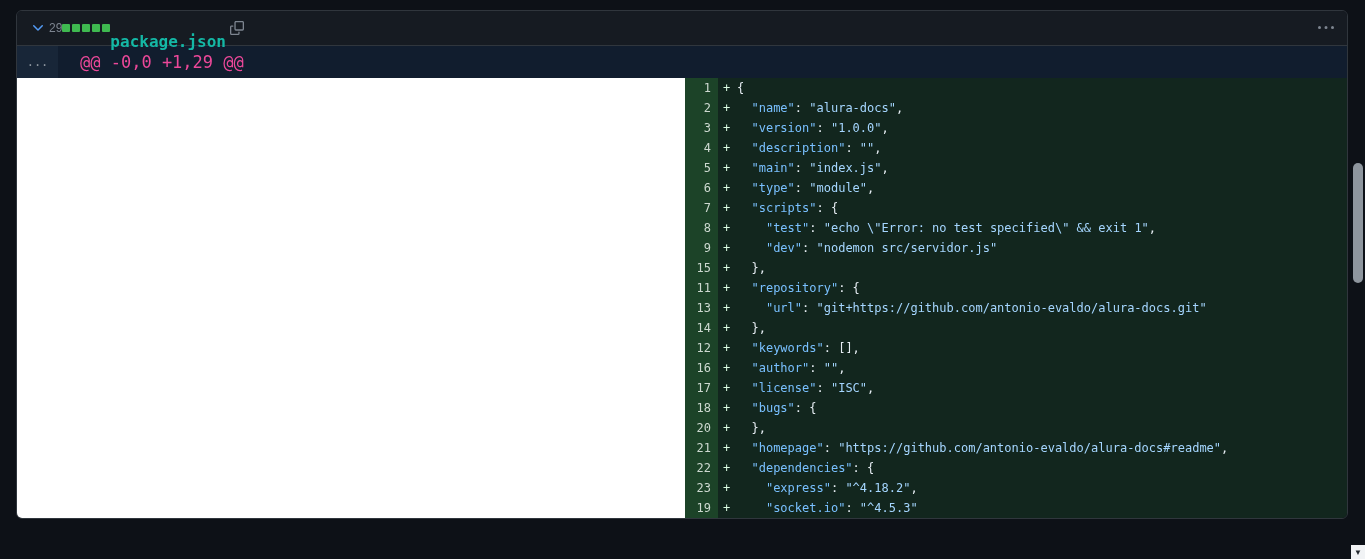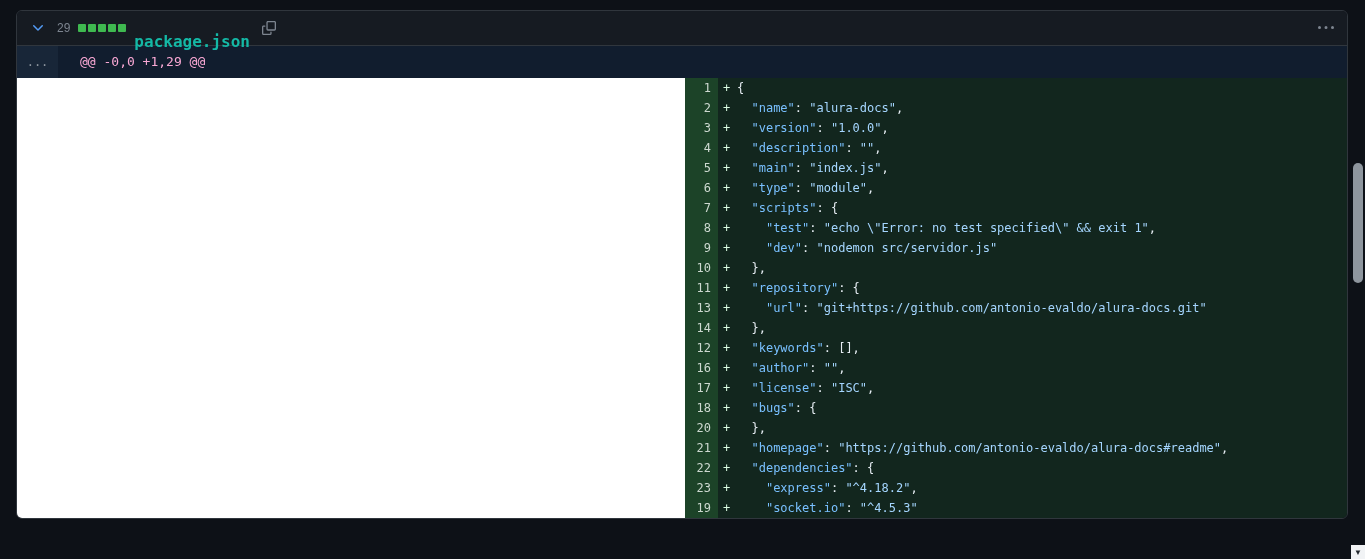--- a/index.html
+++ b/index.html
@@ -12,21 +12,21 @@
   }
 
   .file-card {
     position: absolute; top: 10px; left: 16px; width: 1332px;
     border: 1px solid #30363d; border-radius: 6px;
     overflow: hidden; background: #0d1117;
   }
 
   
   .file-header {
-    display: flex; align-items: center; gap: 8px;
+    display: flex; align-items: center; 
     height: 35px; padding: 0 10px;
     background: #161b22; border-bottom: 1px solid #30363d;
   }
   .icon-btn {
     background: transparent; border: none; padding: 0;
     width: 22px; height: 22px; display: flex; align-items: center; justify-content: center;
     cursor: pointer; border-radius: 4px;
   }
   .collapse-btn { color: #539bf5; }
   .copy-btn, .kebab-btn { color: #7d8590; }
@@ -45,21 +45,21 @@
     background: #111d2e;
   }
   .expand-btn {
     width: 41px; border: none; cursor: pointer;
     background: #182638; color: #8b949e;
     font-family: "DejaVu Sans Mono", "Liberation Mono", monospace;
     font-size: 12px; line-height: 20px; padding: 0;
   }
   .hunk-text {
     font-family: "DejaVu Sans Mono", "Liberation Mono", monospace;
-    font-size: 13px; color: #f9a8d4; line-height: 32px; padding-left: 22px;
+    font-size: 17px; color: #ec4899; line-height: 32px; padding-left: 22px;
     white-space: pre;
   }
 
   
   .diff-body { display: flex; align-items: stretch; }
   .left-pane { width: 668px; background: #ffffff; }
   .right-pane { flex: 1; background: var(--addition-bg, #12261e); }
 
   .diff-line {
     display: flex; height: 20px; line-height: 20px;
@@ -167,21 +167,21 @@
             </div>
             <div class="diff-line">
               <div class="line-num">8</div>
               <div class="line-code"><span class="sign">+</span><span class="tok-pln">    </span><span class="tok-key">"test"</span><span class="tok-pln">: </span><span class="tok-str">"echo \"Error: no test specified\" &amp;&amp; exit 1"</span><span class="tok-pln">,</span></div>
             </div>
             <div class="diff-line">
               <div class="line-num">9</div>
               <div class="line-code"><span class="sign">+</span><span class="tok-pln">    </span><span class="tok-key">"dev"</span><span class="tok-pln">: </span><span class="tok-str">"nodemon src/servidor.js"</span></div>
             </div>
             <div class="diff-line">
-              <div class="line-num">10</div>
+              <div class="line-num">15</div>
               <div class="line-code"><span class="sign">+</span><span class="tok-pln">  </span><span class="tok-pln">},</span></div>
             </div>
             <div class="diff-line">
               <div class="line-num">11</div>
               <div class="line-code"><span class="sign">+</span><span class="tok-pln">  </span><span class="tok-key">"repository"</span><span class="tok-pln">: {</span></div>
             </div>
             <div class="diff-line">
               <div class="line-num">13</div>
               <div class="line-code"><span class="sign">+</span><span class="tok-pln">    </span><span class="tok-key">"url"</span><span class="tok-pln">: </span><span class="tok-str">"git+https://github.com/antonio-evaldo/alura-docs.git"</span></div>
             </div>

